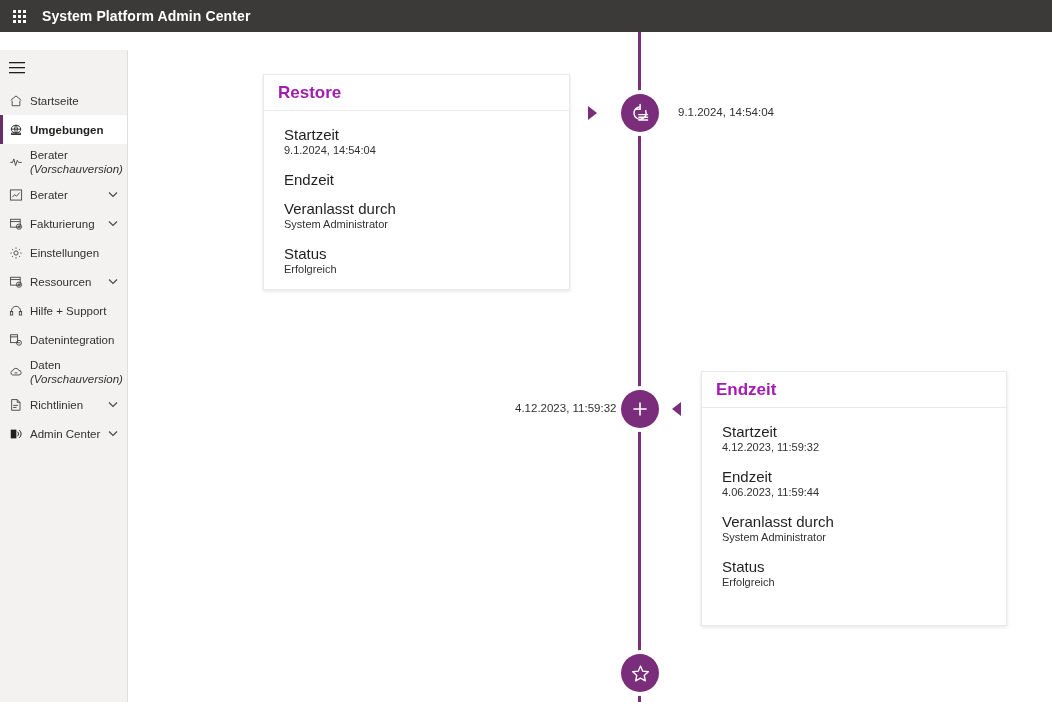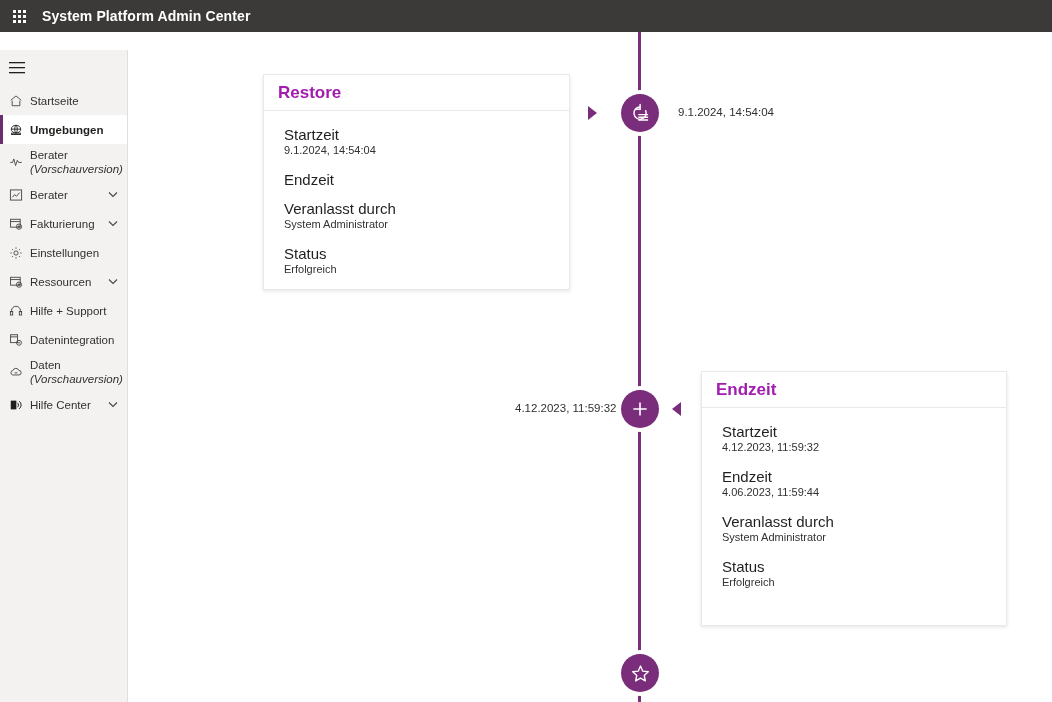--- a/index.html
+++ b/index.html
@@ -334,30 +334,45 @@
         <path d="M4.2 11.4 A2.6 2.6 0 0 1 4.4 6.3 A3.6 3.6 0 0 1 11.2 6.2 A2.6 2.6 0 0 1 11.4 11.4 Z"></path>
         <path d="M6.4 9 H9.6"></path>
       </svg>
     </span>
     <span class="nav-label">
       <span>Daten</span>
       <span class="sub">(Vorschauversion)</span>
     </span>
   </div>
 
+  <div class="nav-item">
+    <span class="ico">
+      <svg width="14" height="14" viewBox="0 0 16 16" fill="none" stroke="#484644" stroke-width="1.05">
+        <path d="M3 1.8 H9.4 L12.6 5 V14 H3 Z"></path>
+        <path d="M9.4 1.8 V5 H12.6"></path>
+        <path d="M4.8 8.4 H10.4 M4.8 10.8 H8.6"></path>
+      </svg>
+    </span>
+    <span class="nav-label">Richtlinien</span>
+    <span class="chev">
+      <svg width="10" height="7" viewBox="0 0 10 7" fill="none" stroke="#484644" stroke-width="1.1">
+          <path d="M1 1.5 L5 5.4 L9 1.5"></path>
+        </svg>
+    </span>
+  </div>
 
   <div class="nav-item">
     <span class="ico">
       <svg width="14" height="14" viewBox="0 0 16 16">
         <rect x="2" y="3" width="6.4" height="10" fill="#201f1e"></rect>
         <path d="M9.6 5.4 A3.4 3.4 0 0 1 9.6 10.6" fill="none" stroke="#201f1e" stroke-width="1.1"></path>
         <path d="M11.6 3.6 A5.4 5.4 0 0 1 11.6 12.4" fill="none" stroke="#201f1e" stroke-width="1.1"></path>
       </svg>
     </span>
-    <span class="nav-label">Hilfe Center</span>
+    <span class="nav-label">Admin Center</span>
     <span class="chev">
       <svg width="10" height="7" viewBox="0 0 10 7" fill="none" stroke="#484644" stroke-width="1.1">
           <path d="M1 1.5 L5 5.4 L9 1.5"></path>
         </svg>
     </span>
   </div>
 
 </div>
 
 <div class="main">

